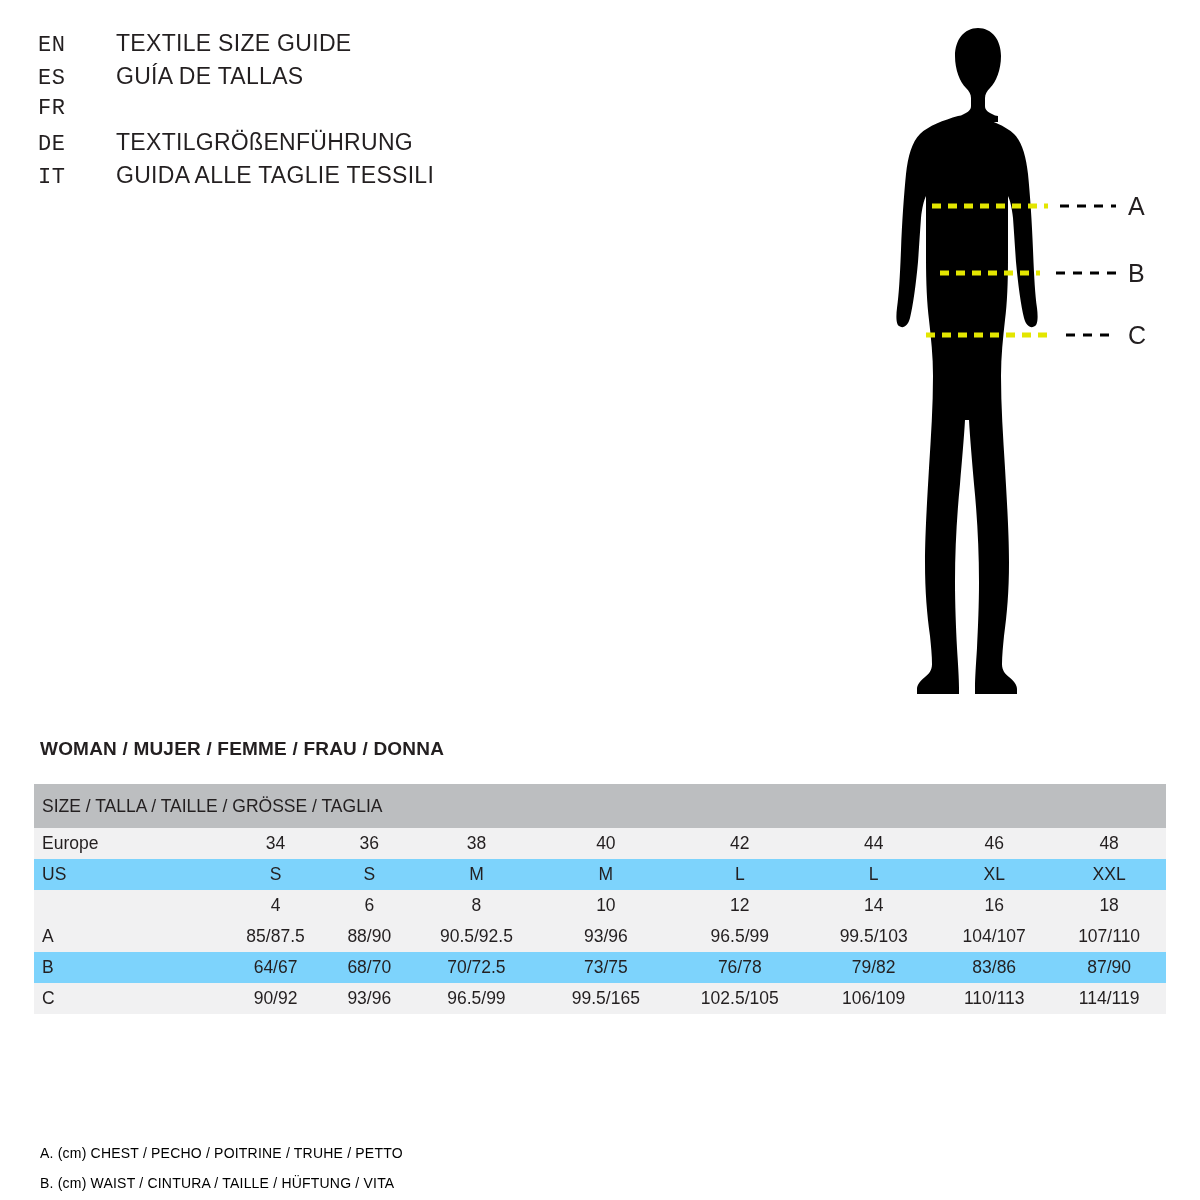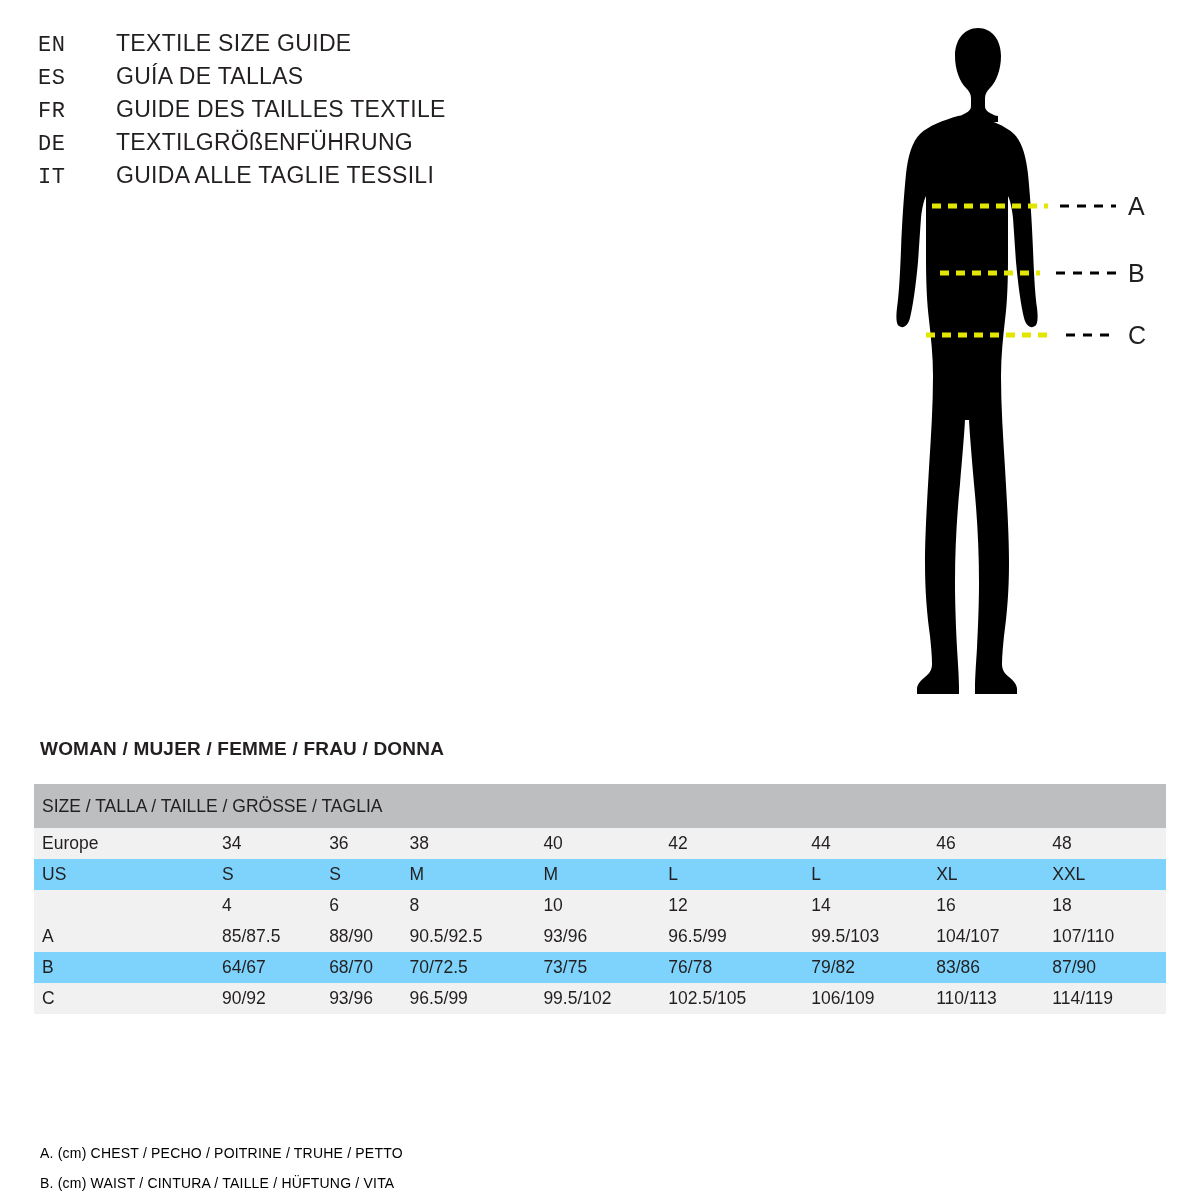--- a/index.html
+++ b/index.html
@@ -80,21 +80,21 @@
     padding: 0;
     height: 31px;
     vertical-align: middle;
   }
   #size-table .row-header-cell {
     padding-left: 8px;
     text-align: left;
     width: 180px;
   }
   #size-table .val {
-    text-align: left;
+    text-align: center;
   }
   #size-table tr.head-row td {
     background: #bcbec0;
     font-size: 17.5px;
     height: 44px;
   }
   #size-table tr.shade td {
     background: #f1f1f2;
   }
   #size-table tr.plain td {
@@ -123,21 +123,20 @@
   <div class="title-row">
     <span class="title-lang">EN</span>
     <span class="title-text">TEXTILE SIZE GUIDE</span>
   </div>
   <div class="title-row">
     <span class="title-lang">ES</span>
     <span class="title-text">GUÍA DE TALLAS</span>
   </div>
   <div class="title-row">
     <span class="title-lang">FR</span>
-    <span class="title-text">GUIDE DES TAILLES TEXTILE</span>
   </div>
   <div class="title-row">
     <span class="title-lang">DE</span>
     <span class="title-text">TEXTILGRÖßENFÜHRUNG</span>
   </div>
   <div class="title-row">
     <span class="title-lang">IT</span>
     <span class="title-text">GUIDA ALLE TAGLIE TESSILI</span>
   </div>
 </div>
@@ -288,21 +287,21 @@
       <td class="val">79/82</td>
       <td class="val">83/86</td>
       <td class="val">87/90</td>
     </tr>
 
     <tr class="shade">
       <td class="row-header-cell">C</td>
       <td class="val">90/92</td>
       <td class="val">93/96</td>
       <td class="val">96.5/99</td>
-      <td class="val">99.5/102</td>
+      <td class="val">99.5/165</td>
       <td class="val">102.5/105</td>
       <td class="val">106/109</td>
       <td class="val">110/113</td>
       <td class="val">114/119</td>
     </tr>
   </tbody>
 </table>
 
 <div id="footnotes">
   <div>A. (cm) CHEST / PECHO / POITRINE / TRUHE / PETTO</div>

